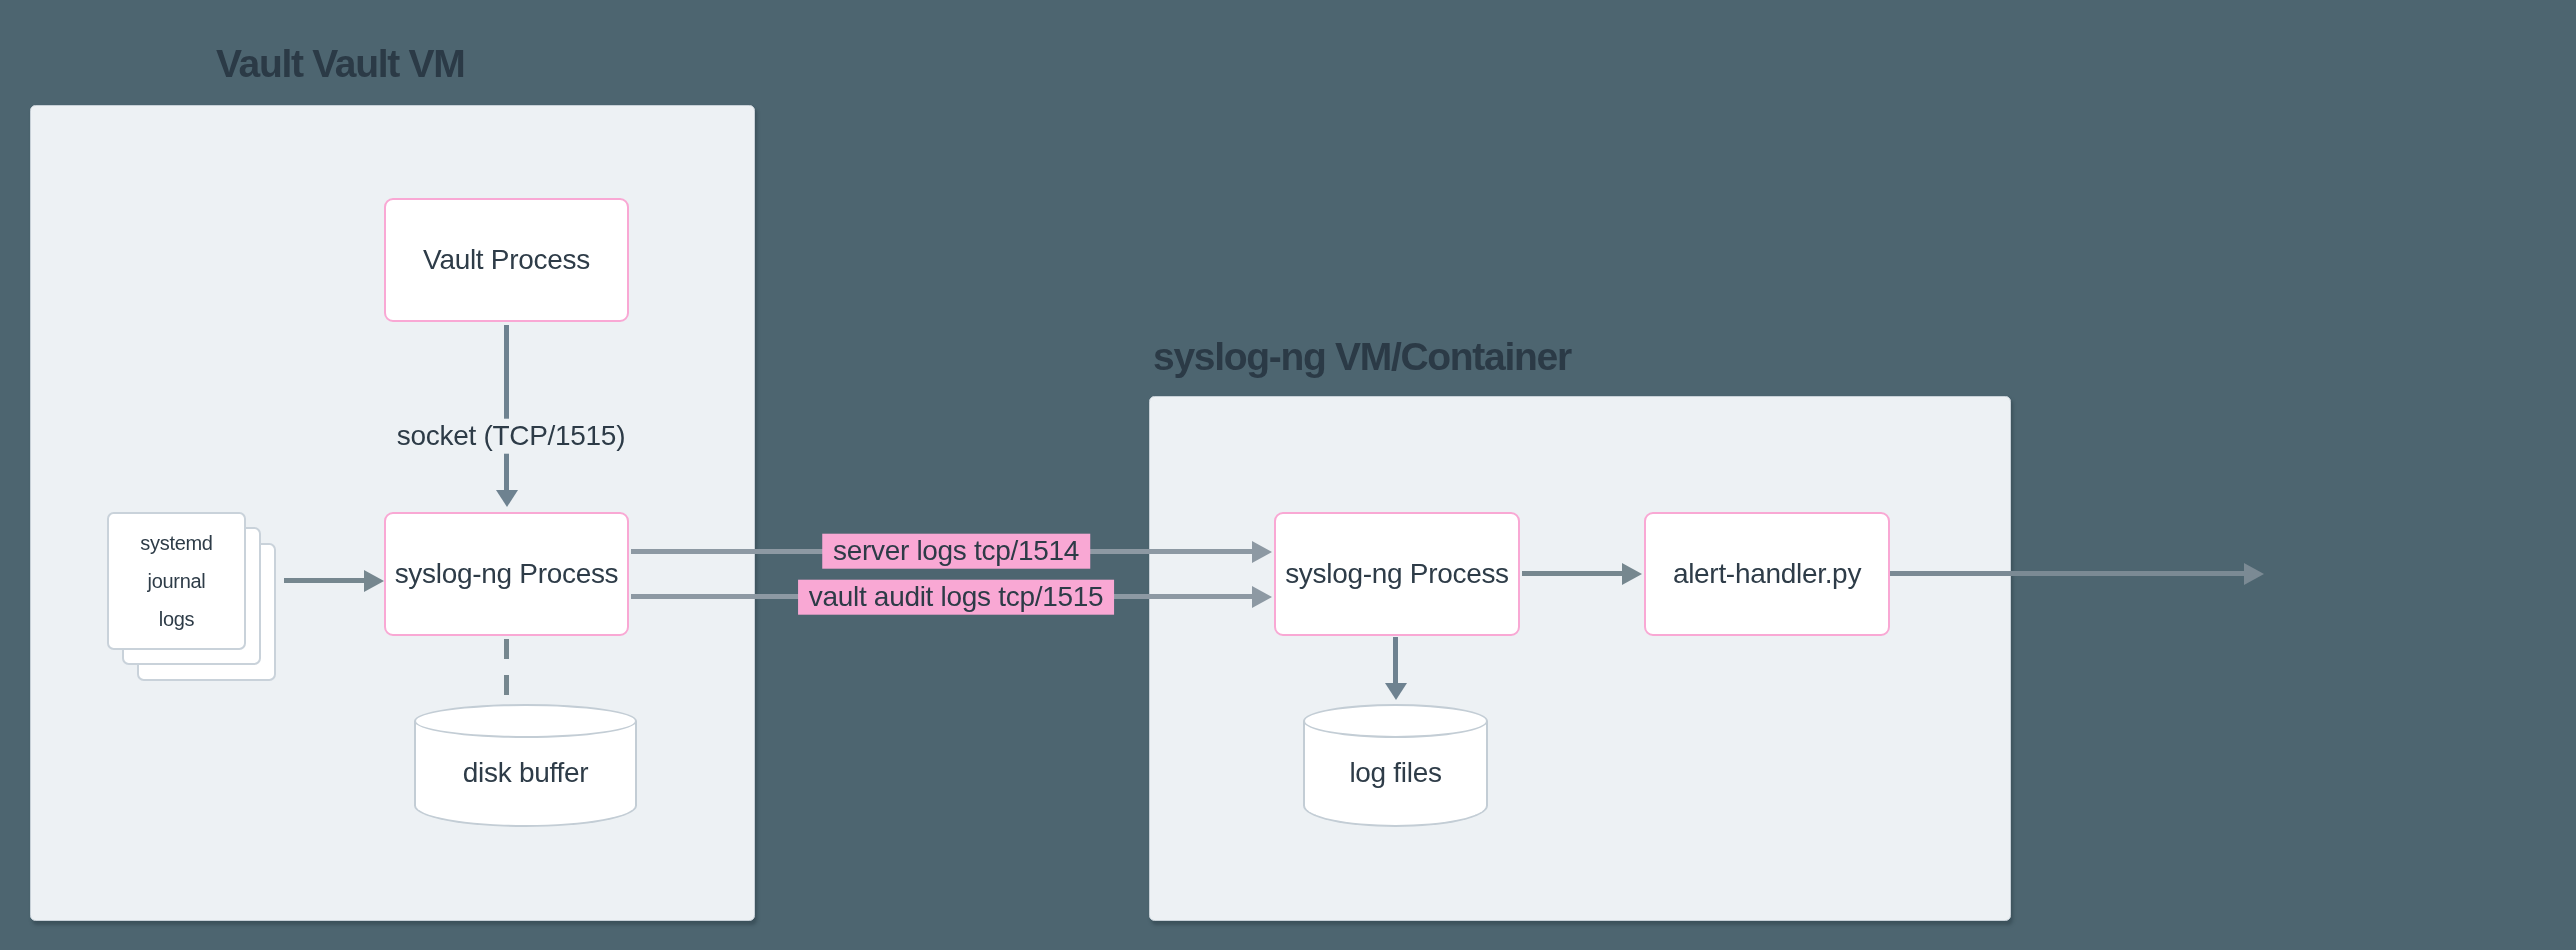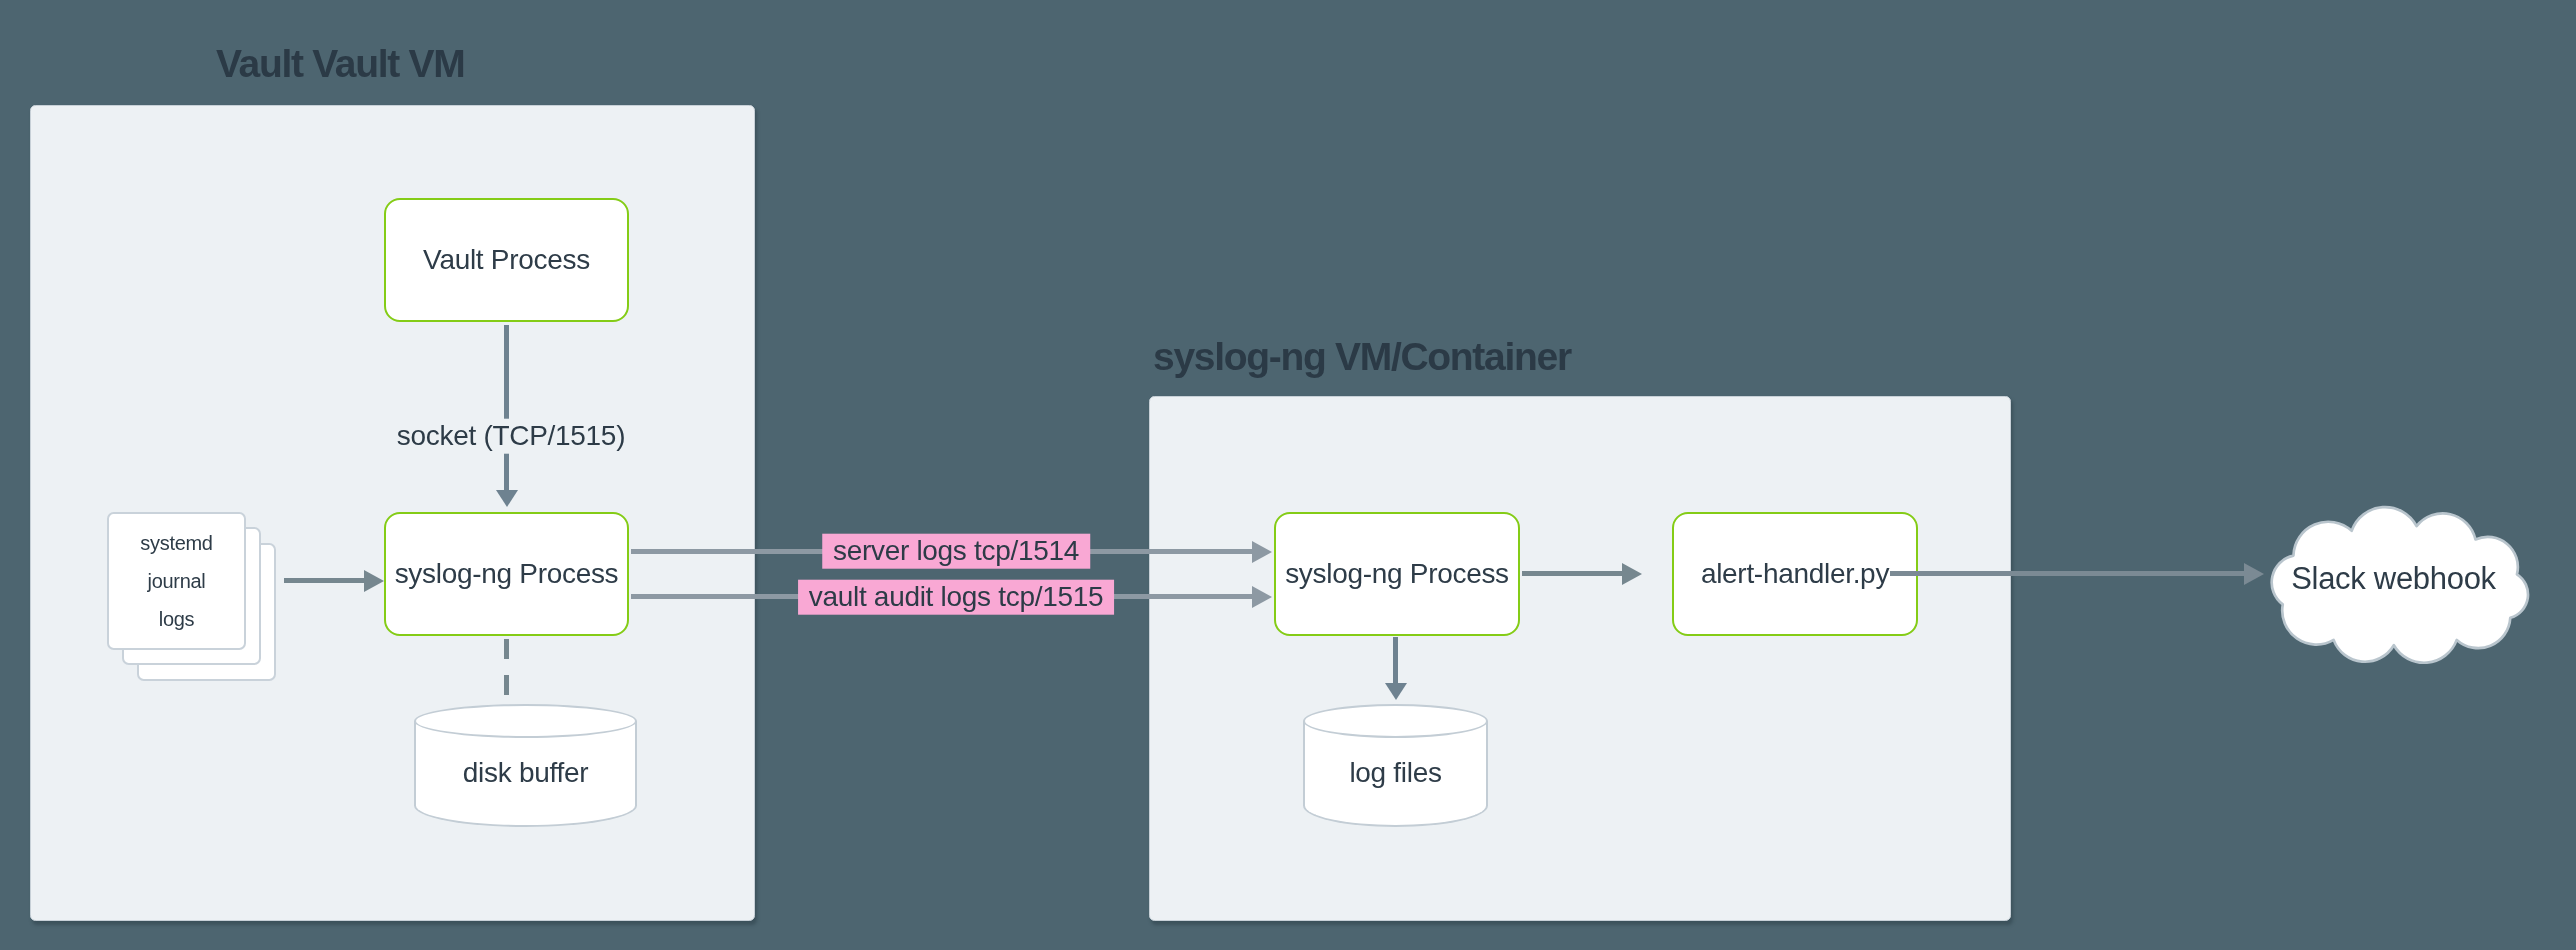--- a/index.html
+++ b/index.html
@@ -26,22 +26,22 @@
     font-weight: bold;
     letter-spacing: -1.3px;
     color: #2b3a46;
     white-space: nowrap;
   }
 
   
   .node {
     position: absolute;
     background: #ffffff;
-    border: 2px solid #84cc16;
-    border-radius: 16px;
+    border: 2px solid #f9a8d4;
+    border-radius: 9px;
     display: flex;
     align-items: center;
     justify-content: center;
     font-size: 28px;
     letter-spacing: -0.3px;
     color: #2e3c48;
     white-space: nowrap;
     box-sizing: border-box;
   }
 
@@ -183,47 +183,30 @@
 
   <div class="arrow h-arrow" style="left:631px; top:594px; width:621px; --c:#8d99a3;"></div>
   <div class="edge-label on-dark" style="left:956px; top:597px;">vault audit logs tcp/1515</div>
 
   <div class="node" style="left:1274px; top:512px; width:246px; height:124px;">
     <span>syslog-ng Process</span>
   </div>
 
   <div class="arrow h-arrow" style="left:1522px; top:571px; width:100px; --c:#76878f;"></div>
 
-  <div class="node" style="left:1644px; top:512px; width:246px; height:124px;margin-left:28px;">
+  <div class="node" style="left:1644px; top:512px; width:246px; height:124px;">
     <span>alert-handler.py</span>
   </div>
 
   <div class="arrow v-arrow" style="left:1393px; top:637px; height:46px; --c:#6e8290;"></div>
 
   <div class="cylinder" style="left:1303px; top:704px; width:185px; height:123px;">
     <div class="cyl-body">
       <span>log files</span>
     </div>
     <div class="cyl-top"></div>
   </div>
 
   <div class="arrow h-arrow" style="left:1890px; top:571px; width:354px; --c:#7b8a94;"></div>
 
-  <div class="cloud" style="left:2234px; top:492px; width:319px; height:178px;">
-    <svg width="319" height="178" viewBox="0 0 475 266">
-      <path d="M 72 168
-               A 41 41 0 0 1 88 95
-               A 52 52 0 0 1 175 58
-               A 53 53 0 0 1 272 51
-               A 50 50 0 0 1 360 71
-               A 45 45 0 0 1 422 123
-               A 36 36 0 0 1 412 188
-               A 48 48 0 0 1 332 221
-               A 52 52 0 0 1 238 229
-               A 50 50 0 0 1 148 221
-               A 51 51 0 0 1 72 168
-               Z" fill="#ffffff" stroke="#b9c5cd" stroke-width="4" stroke-linejoin="round"></path>
-    </svg>
-    <div class="cloud-label">Slack webhook</div>
-  </div>
 
 </div>
 
 
 </body></html>

